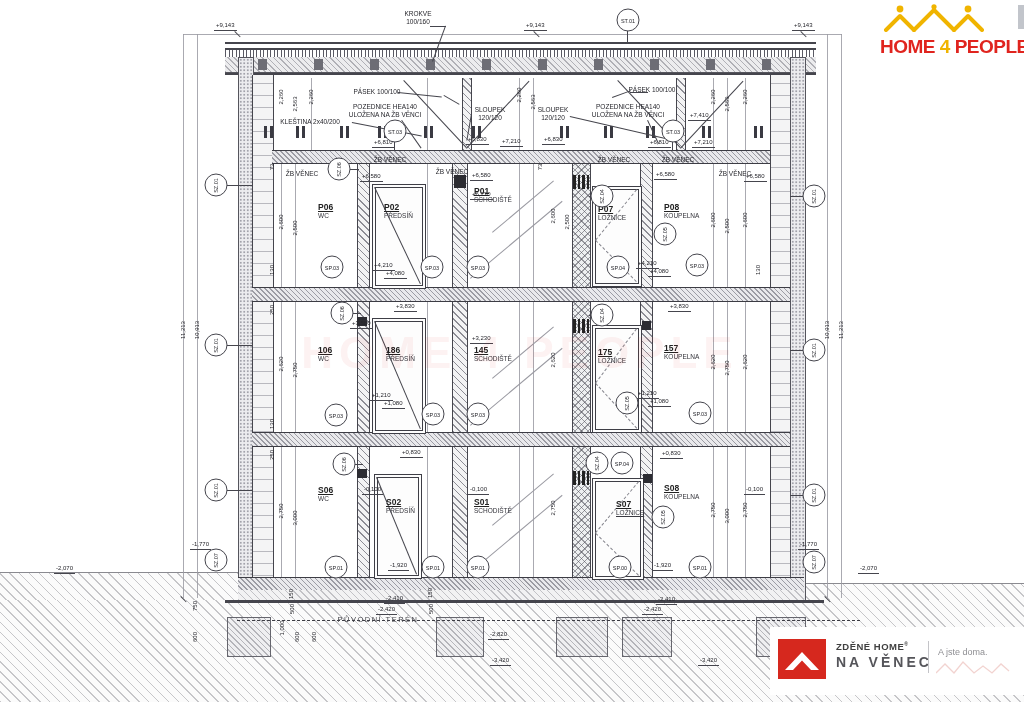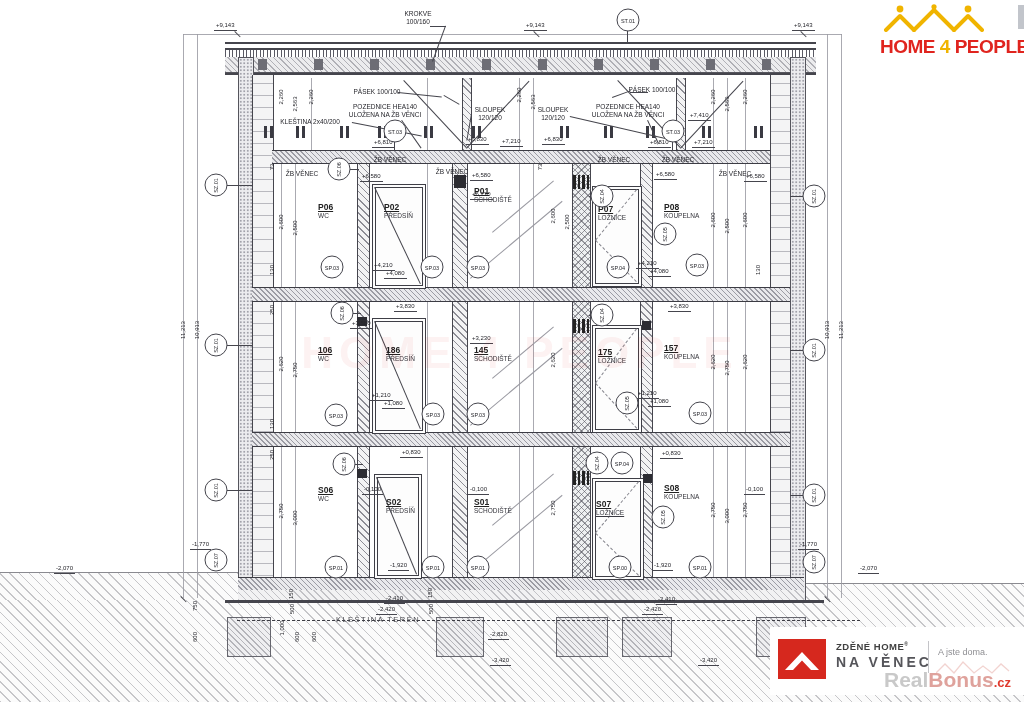--- a/index.html
+++ b/index.html
@@ -142,21 +142,21 @@
         <div class="rname">WC</div>
       </div>
       <div class="roomlbl" style="left: 386px; top: 498px;">
         <div class="rnum">S02</div>
         <div class="rname">PŘEDSÍŇ</div>
       </div>
       <div class="roomlbl" style="left: 474px; top: 498px;">
         <div class="rnum">S01</div>
         <div class="rname">SCHODIŠTĚ</div>
       </div>
-      <div class="roomlbl" style="left: 596px; top: 500px; text-decoration: underline;">
+      <div class="roomlbl" style="left: 616px; top: 500px; text-decoration: underline;">
         <div class="rnum">S07</div>
         <div class="rname">LOŽNICE</div>
       </div>
       <div class="roomlbl" style="left: 664px; top: 484px;">
         <div class="rnum">S08</div>
         <div class="rname">KOUPELNA</div>
       </div>
       <div class="elev" style="left: 214px; top: 22px;">+9,143</div>
       <div class="elev" style="left: 524px; top: 22px;">+9,143</div>
       <div class="elev" style="left: 792px; top: 22px;">+9,143</div>
@@ -395,21 +395,21 @@
       <div class="lbl" style="left: 614px; top: 156px;">
         <div>ŽB VĚNEC</div>
       </div>
       <div class="lbl" style="left: 678px; top: 156px;">
         <div>ŽB VĚNEC</div>
       </div>
       <div class="lbl" style="left: 735px; top: 170px;">
         <div>ŽB VĚNEC</div>
       </div>
       <div class="lbl terlbl" style="left: 378px; top: 616px;">
-        <div>KLEŠTINA TERÉN</div>
+        <div>PŮVODNÍ TERÉN</div>
       </div>
       <div class="door" style="left: 372px; top: 184px; width: 52px; height: 103px;"></div>
       <div class="seg" style="left: 375px; top: 187px; width: 107.355px; transform: rotate(64.6284deg);"></div>
       <div class="door" style="left: 592px; top: 186px; width: 48px; height: 99px;"></div>
       <div class="dashseg" style="left: 637px; top: 190px; width: 65.0092px; transform: rotate(129.1deg);"></div>
       <div class="dashseg" style="left: 596px; top: 240.45px; width: 58.373px; transform: rotate(45.3817deg);"></div>
       <div class="door" style="left: 372px; top: 318px; width: 52px; height: 114px;"></div>
       <div class="seg" style="left: 375px; top: 321px; width: 117.388px; transform: rotate(66.9296deg);"></div>
       <div class="door" style="left: 592px; top: 325px; width: 48px; height: 106px;"></div>
       <div class="dashseg" style="left: 637px; top: 329px; width: 68.0404px; transform: rotate(127.055deg);"></div>
@@ -546,17 +546,14 @@
       </svg>
     </div>
     <div class="fb-l1"><span>ZDĚNÉ HOME</span><span class="fb-reg">®</span></div>
     <div class="fb-l2">NA VĚNEC</div>
     <div class="fb-div"></div>
     <div class="fb-tag">A jste doma.</div>
     <svg style="position:absolute;left:166px;top:32px" width="74" height="16" viewBox="0 0 74 16">
       <polyline points="0,14 9,5 18,14 27,3 38,14 47,7 56,14 65,5 73,12" fill="none" stroke="#e9b5b0" stroke-width="1.3" opacity="0.6"></polyline>
     </svg>
   </div>
-  <div id="wm-rb">
-    <span class="w1">Real</span><span class="w2">Bonus</span><span class="w3">.cz</span>
-  </div>
 
 </div>
 
 </body></html>

